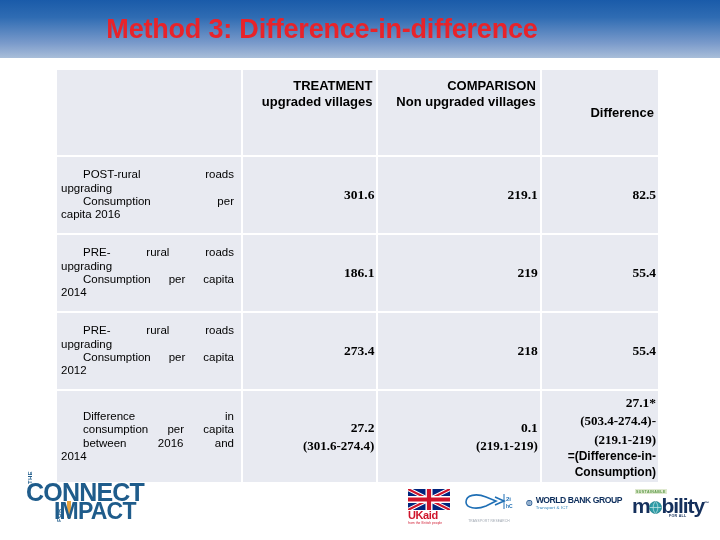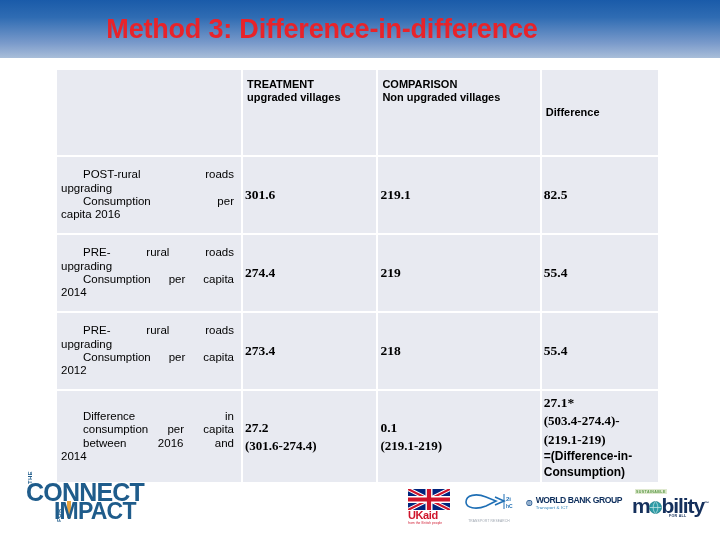--- a/index.html
+++ b/index.html
@@ -60,22 +60,22 @@
   }
   .c1 { width: 171px; }
   .c2 { width: 124px; }
   .c3 { width: 150px; }
   .c4 { width: 108px; }
 
   
   tr.hdr td { height: 85px; vertical-align: top; }
   tr.hdr td.c4 { vertical-align: middle; }
   .hdr-txt {
-    text-align: left;
-    font-size: 11px;
+    text-align: right;
+    font-size: 13px;
     font-weight: bold;
     color: #000;
     line-height: 1.22;
     padding: 8px 4px 0 4px;
   }
   .hdr-txt.mid {
     padding: 0 4px;
   }
 
   
@@ -94,21 +94,21 @@
     text-align-last: justify;
     padding-left: 22px;
   }
   .lbl .nl {
     display: block;
     text-align: left;
   }
 
   
   .num {
-    text-align: left;
+    text-align: right;
     font-family: "Liberation Serif", serif;
     font-size: 13.5px;
     font-weight: bold;
     color: #000;
     line-height: 1.42;
     padding: 2px;
   }
   .num .sub {
     display: block;
     font-size: 13px;
@@ -356,21 +356,21 @@
     <tr class="r2">
       <td class="c1">
         <div class="lbl">
           <span class="jl">PRE- rural roads</span>
           <span class="nl">upgrading</span>
           <span class="jl">Consumption per capita</span>
           <span class="nl">2014</span>
         </div>
       </td>
       <td class="c2">
-        <div class="num">274.4</div>
+        <div class="num">186.1</div>
       </td>
       <td class="c3">
         <div class="num">219</div>
       </td>
       <td class="c4">
         <div class="num">55.4</div>
       </td>
     </tr>
 
     <tr class="r3">

